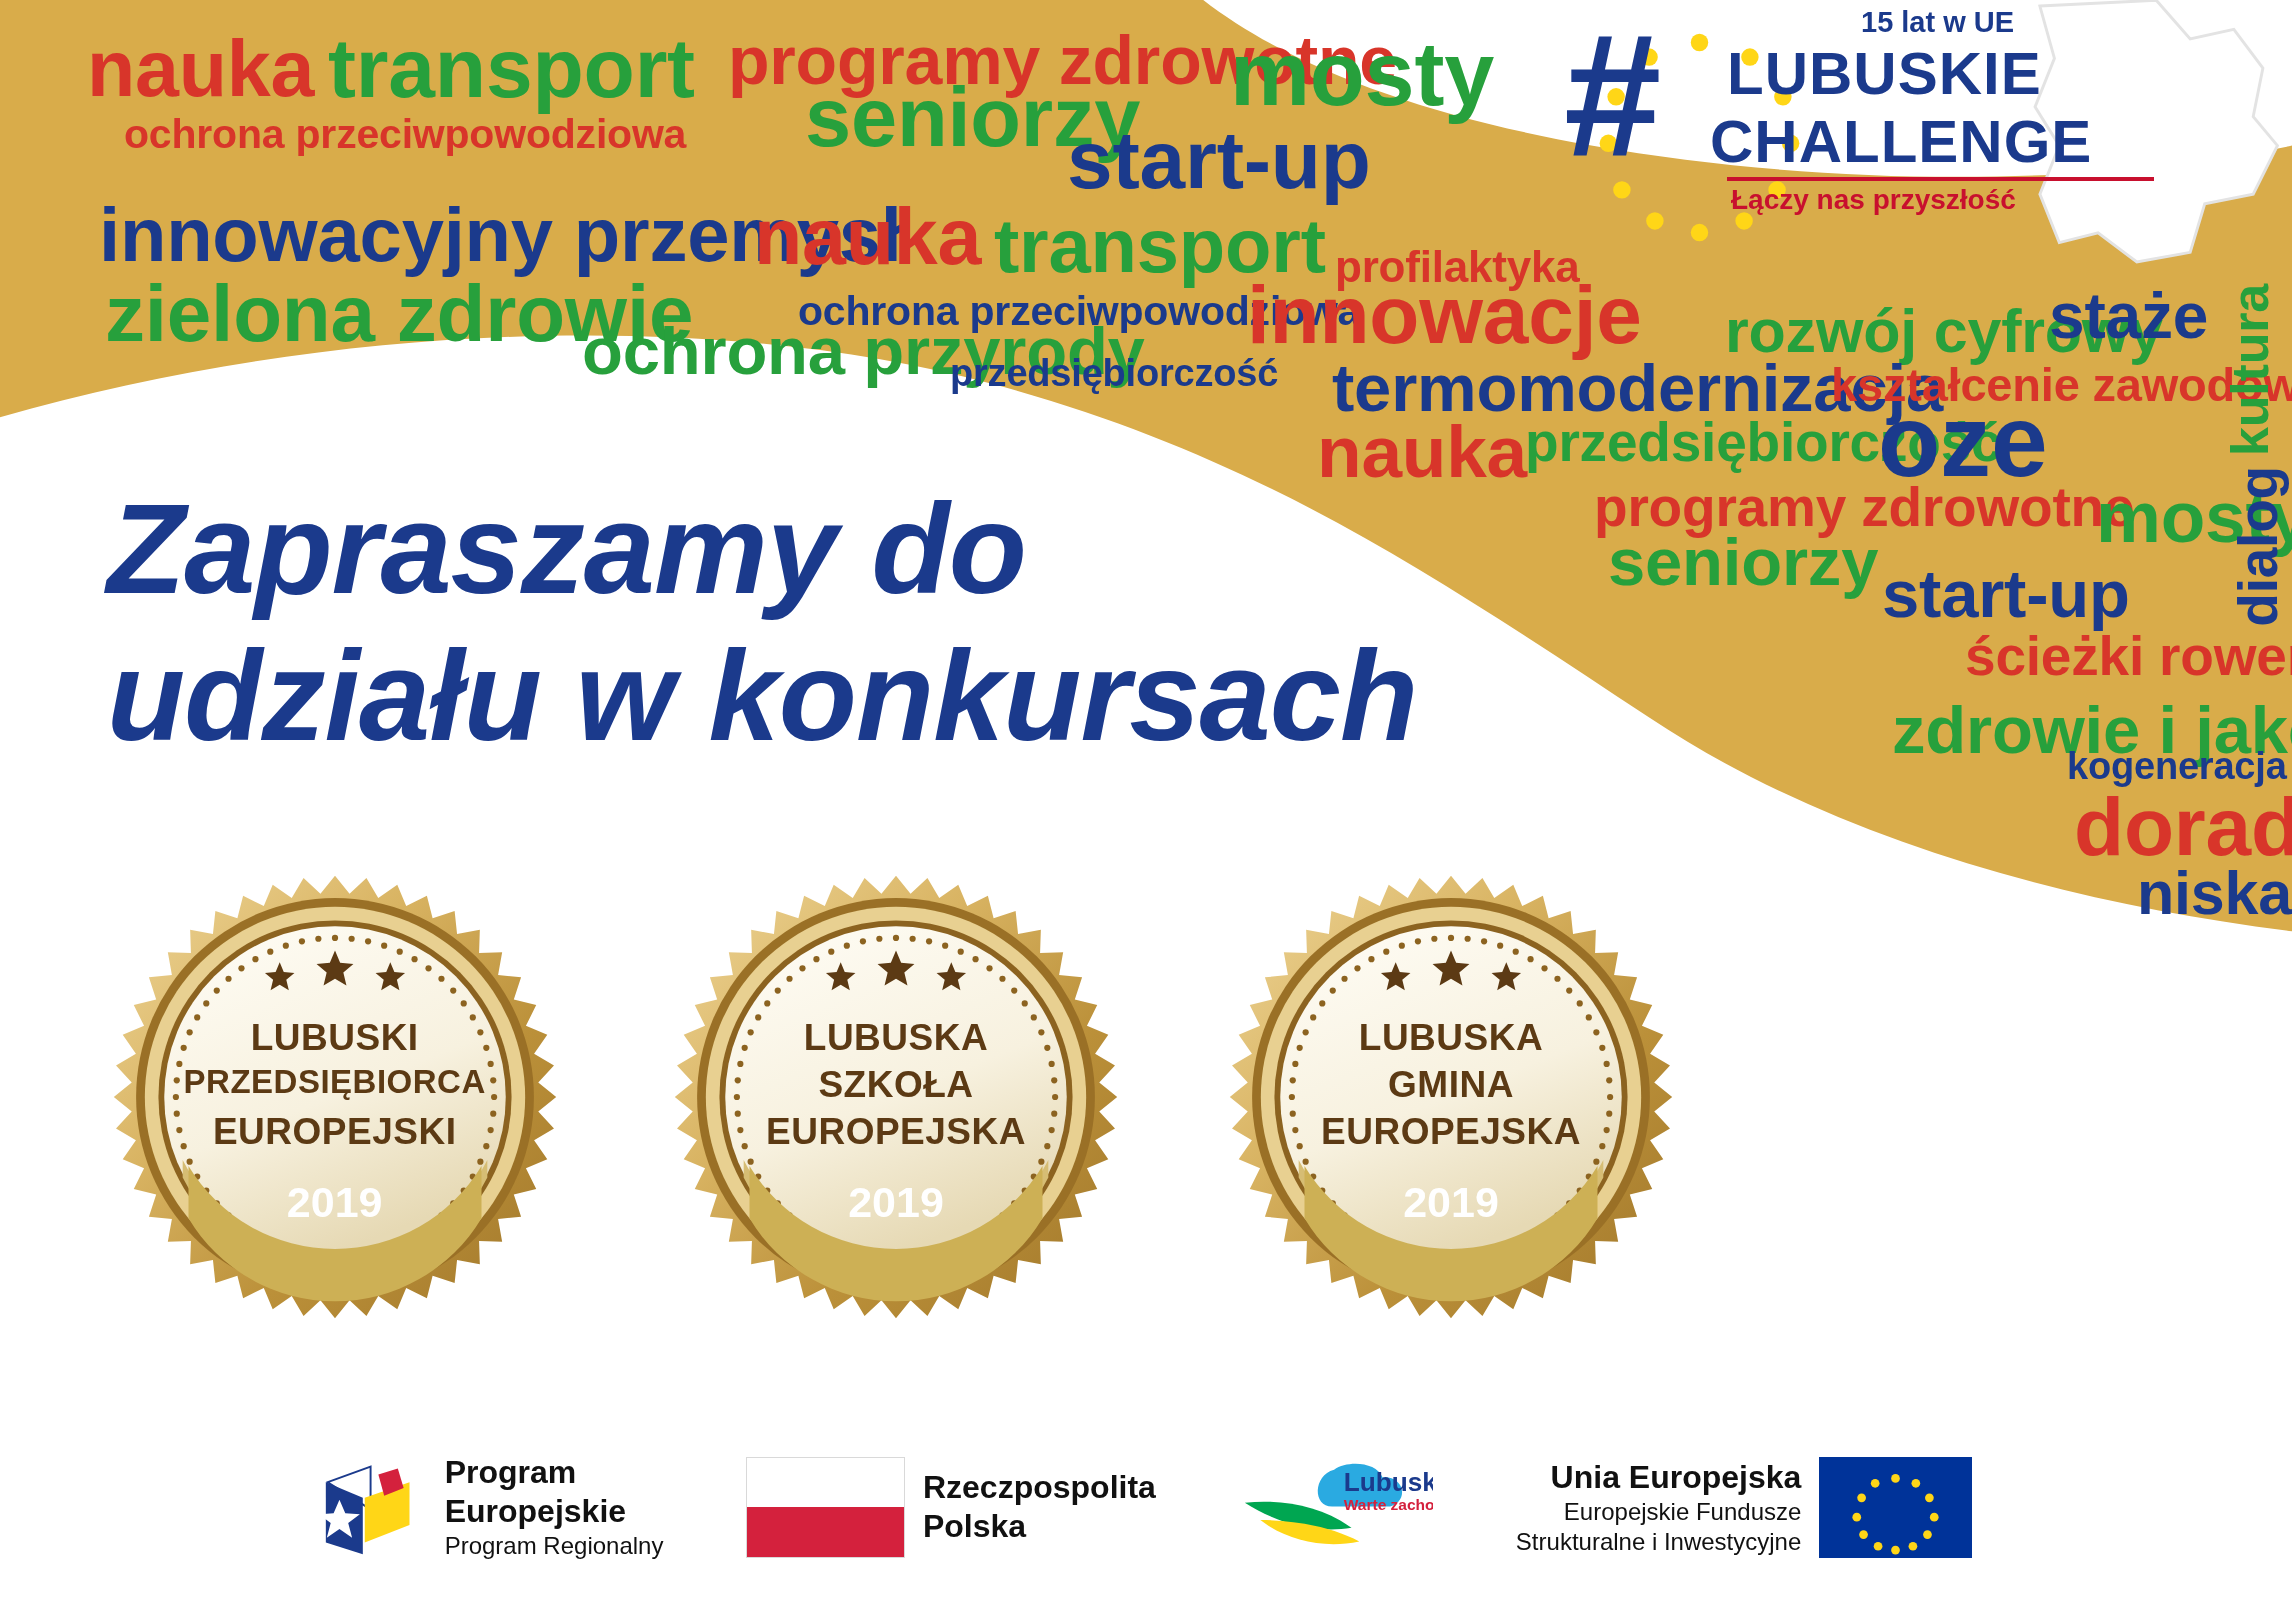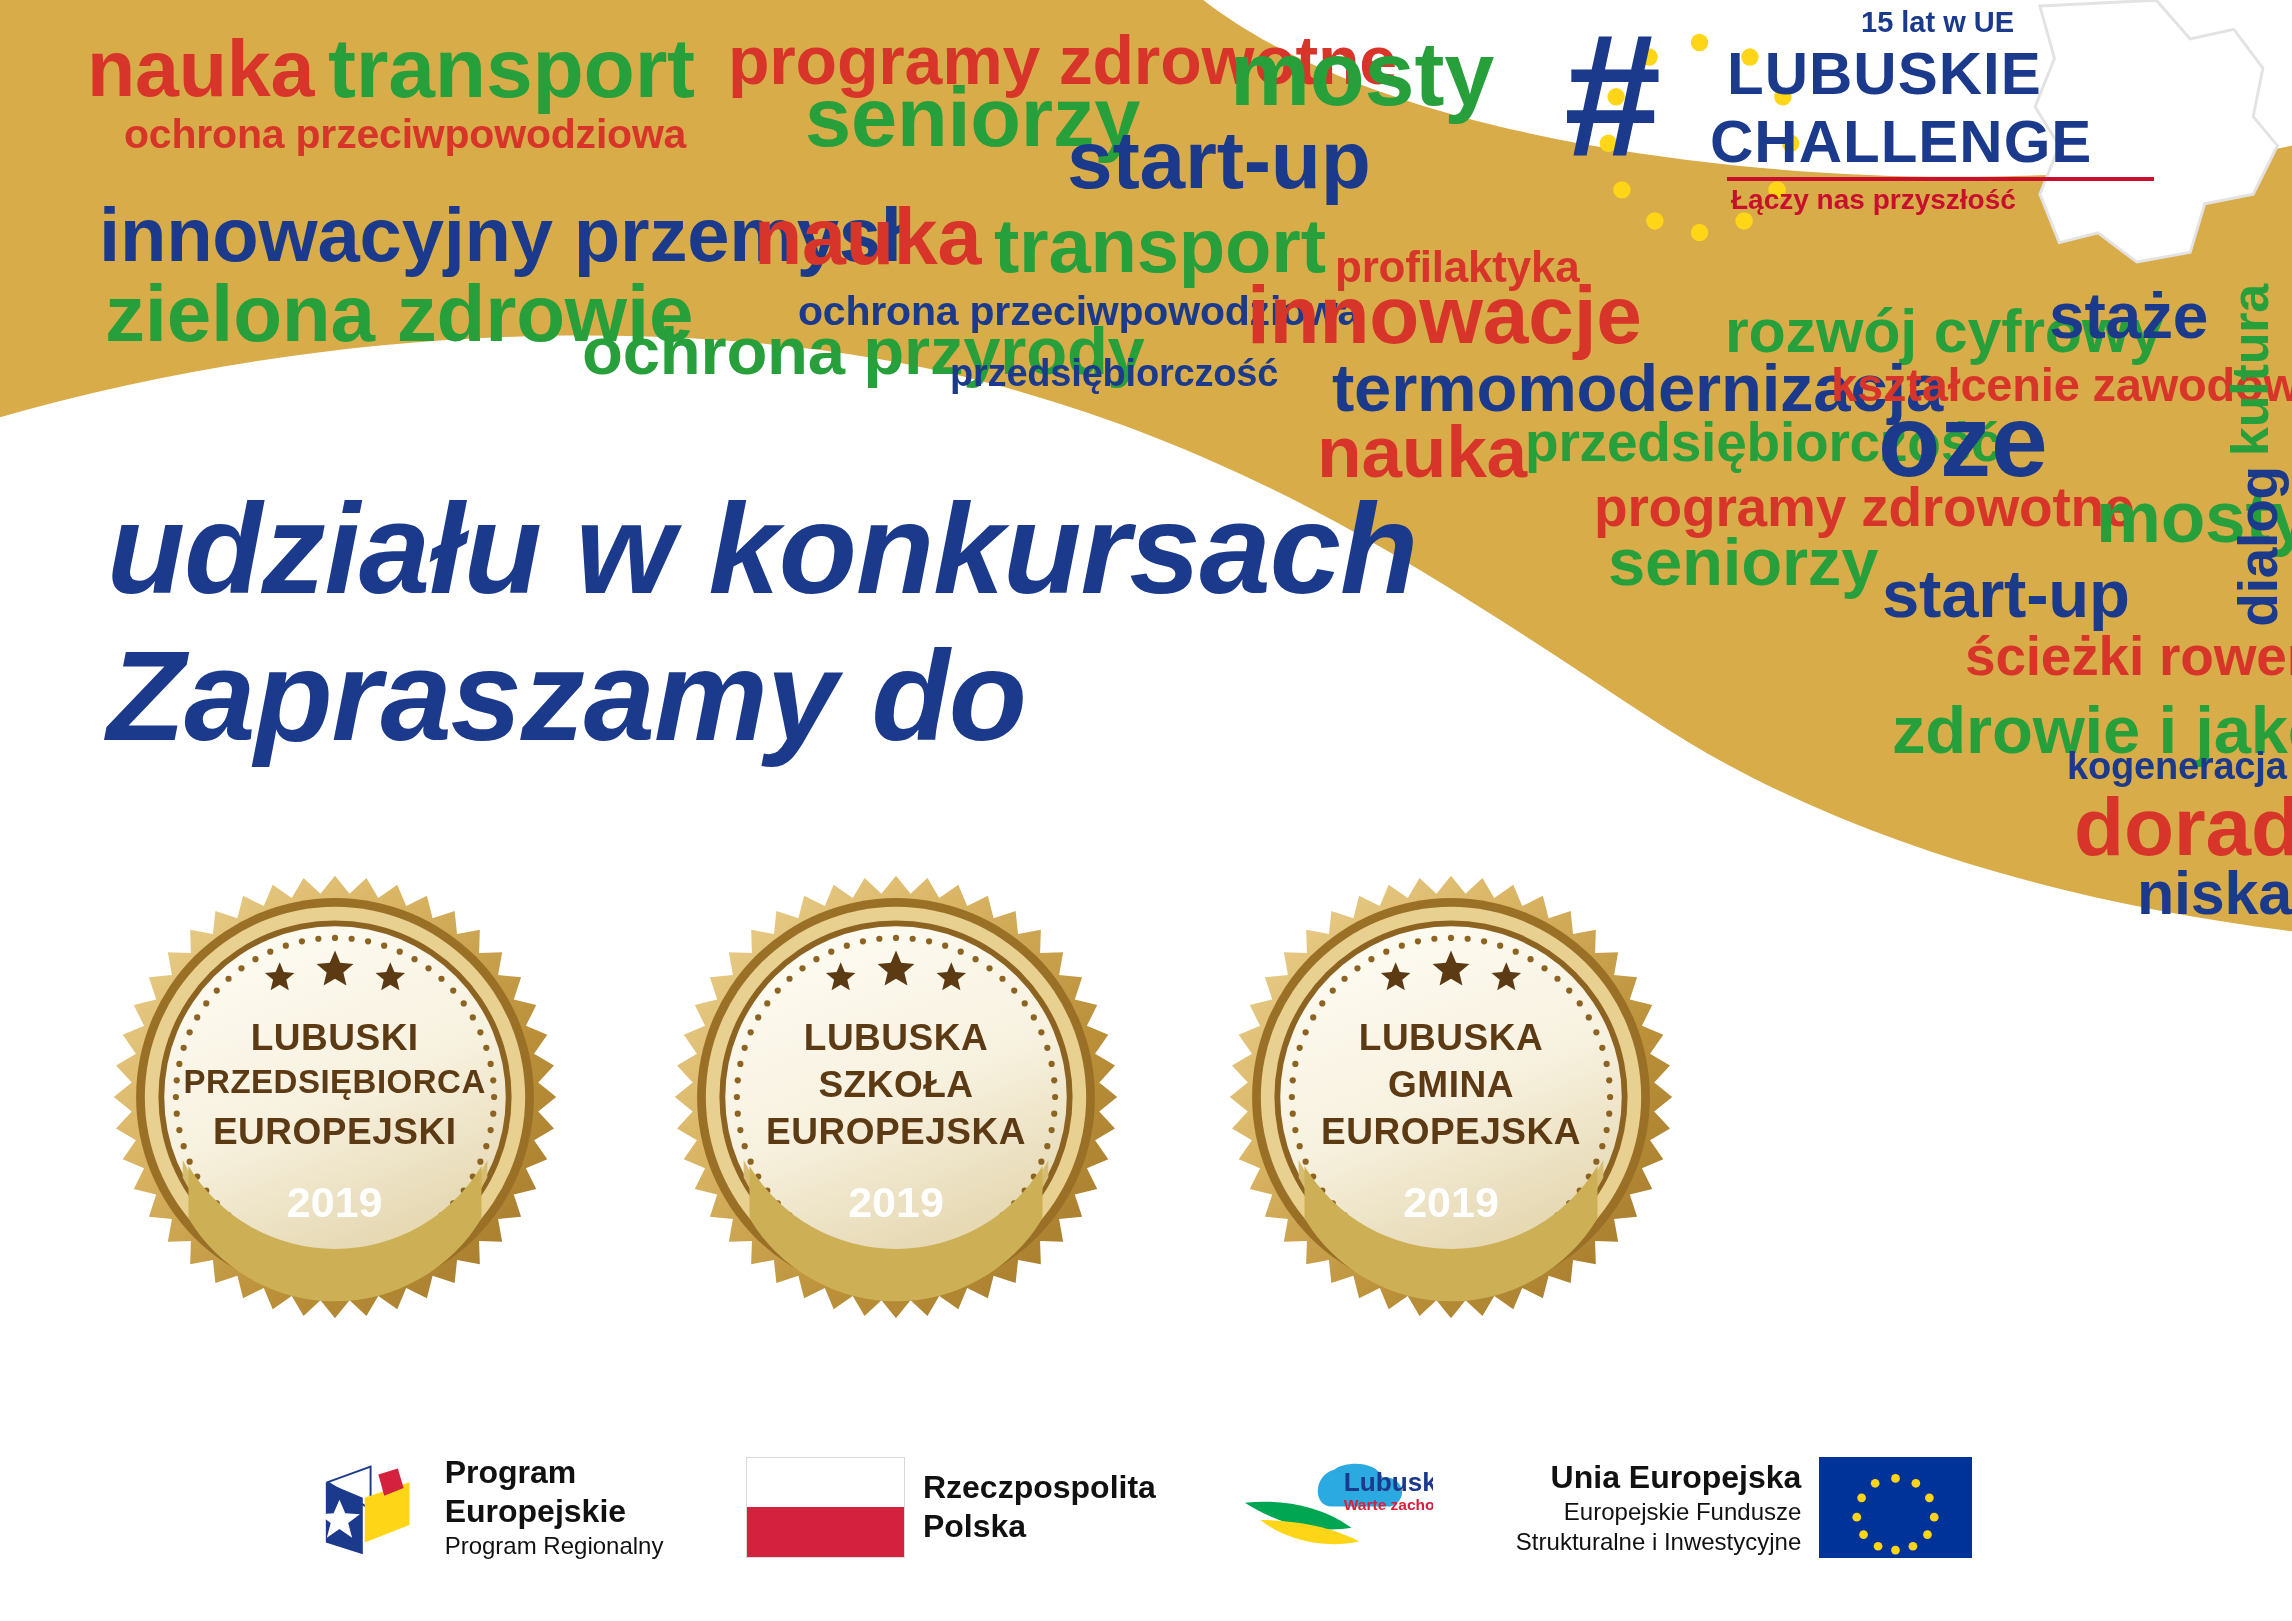--- a/index.html
+++ b/index.html
@@ -239,22 +239,22 @@
     </svg>
     <div class="hash-mark">#</div>
     <div class="logo-15lat">15 lat w UE</div>
     <div class="logo-lubuskie">LUBUSKIE</div>
     <div class="logo-challenge">CHALLENGE</div>
     <div class="logo-rule"></div>
     <div class="logo-tagline">Łączy nas przyszłość</div>
   </div>
 
   <div class="headline">
+    <span>Zapraszamy do</span>
     <span>udziału w konkursach</span>
-    <span>Zapraszamy do</span>
   </div>
 
   <div class="seals">
       <div class="seal">
         <svg viewBox="0 0 470 470" width="456" height="456" style="position: absolute; left: 0px; top: 0px;">
           <defs>
             <linearGradient id="g0" x1="0" y1="0" x2="1" y2="1">
               <stop offset="0%" stop-color="#efd79a"></stop>
               <stop offset="35%" stop-color="#d9b463"></stop>
               <stop offset="65%" stop-color="#bb9039"></stop>

